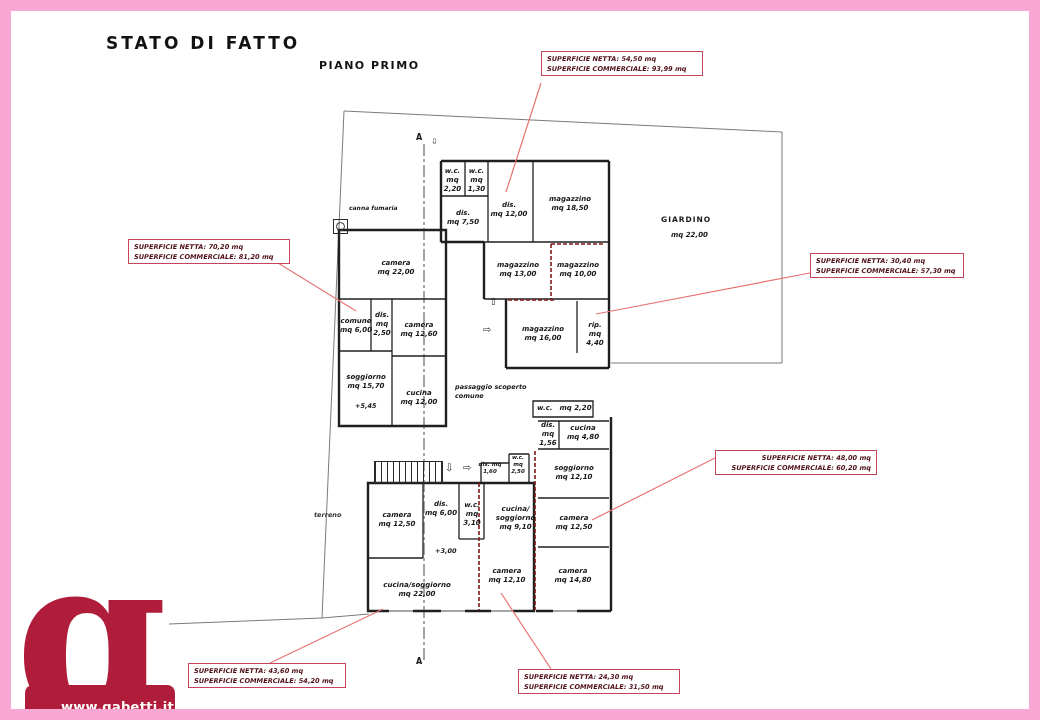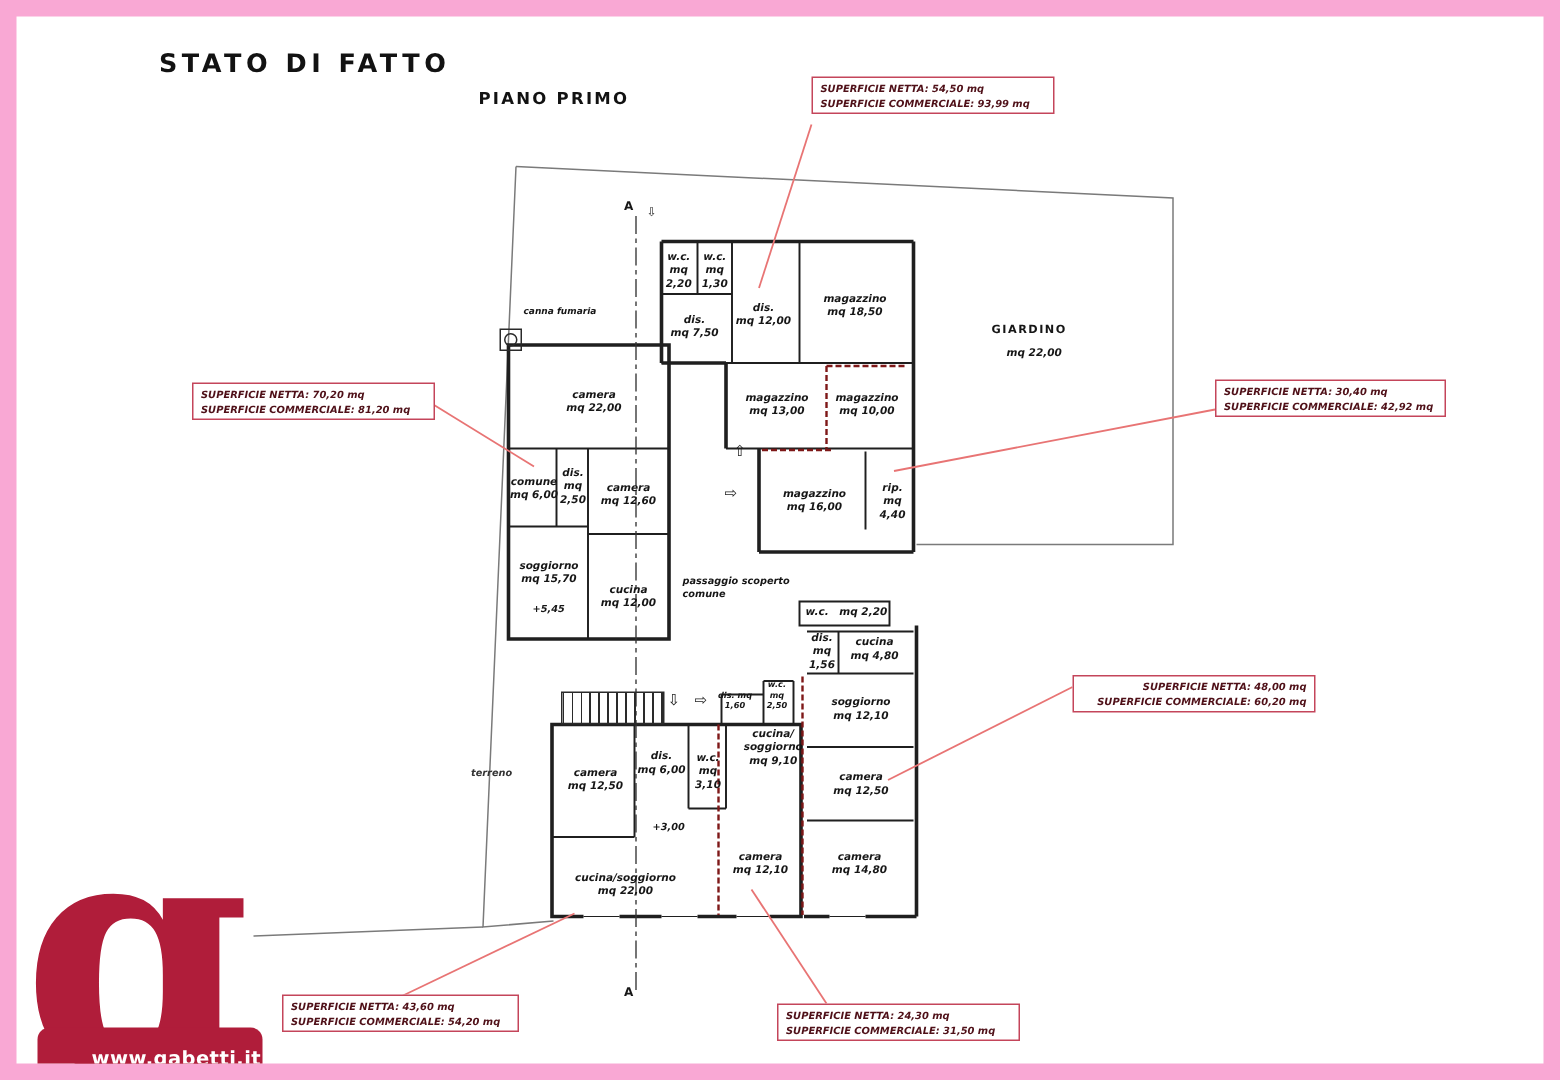--- a/index.html
+++ b/index.html
@@ -110,27 +110,27 @@
 
     <g stroke="#333" stroke-width="0.9" fill="none">
       <path d="M413,133 V652" stroke-dasharray="12 3 3 3"></path>
     </g>
   </svg>
 
   <div class="abox" style="left:518px;top:40px;width:150px;margin-left:12px;">
     <span>SUPERFICIE NETTA: 54,50 mq</span>
     <span>SUPERFICIE COMMERCIALE: 93,99 mq</span>
   </div>
-  <div class="abox" style="left:117px;top:244px;width:150px;">
+  <div class="abox" style="left:117px;top:228px;width:150px;">
     <span>SUPERFICIE NETTA: 70,20 mq</span>
     <span>SUPERFICIE COMMERCIALE: 81,20 mq</span>
   </div>
   <div class="abox" style="left:799px;top:242px;width:142px;">
     <span>SUPERFICIE NETTA: 30,40 mq</span>
-    <span>SUPERFICIE COMMERCIALE: 42,92 mq</span>
+    <span>SUPERFICIE COMMERCIALE: 57,30 mq</span>
   </div>
   <div class="abox" style="left:704px;top:439px;width:150px;text-align:right;">
     <span>SUPERFICIE NETTA: 48,00 mq</span>
     <span>SUPERFICIE COMMERCIALE: 60,20 mq</span>
   </div>
   <div class="abox" style="left:177px;top:652px;width:146px;">
     <span>SUPERFICIE NETTA: 43,60 mq</span>
     <span>SUPERFICIE COMMERCIALE: 54,20 mq</span>
   </div>
   <div class="abox" style="left:507px;top:658px;width:150px;">
@@ -242,21 +242,21 @@
     </div>
   <div class="rl" style="left:411px;top:489px;width:38px">
       <span>dis.</span>
       <span>mq 6,00</span>
     </div>
   <div class="rl" style="left:449px;top:490px;width:24px">
       <span>w.c.</span>
       <span>mq</span>
       <span>3,10</span>
     </div>
-  <div class="rl" style="left:472px;top:474px;width:65px">
+  <div class="rl" style="left:472px;top:494px;width:65px">
       <span>cucina/</span>
       <span>soggiorno</span>
       <span>mq 9,10</span>
     </div>
   <div class="rl" style="left:357px;top:570px;width:98px">
       <span>cucina/soggiorno</span>
       <span>mq 22,00</span>
     </div>
   <div class="rl" style="left:468px;top:556px;width:56px">
       <span>camera</span>

